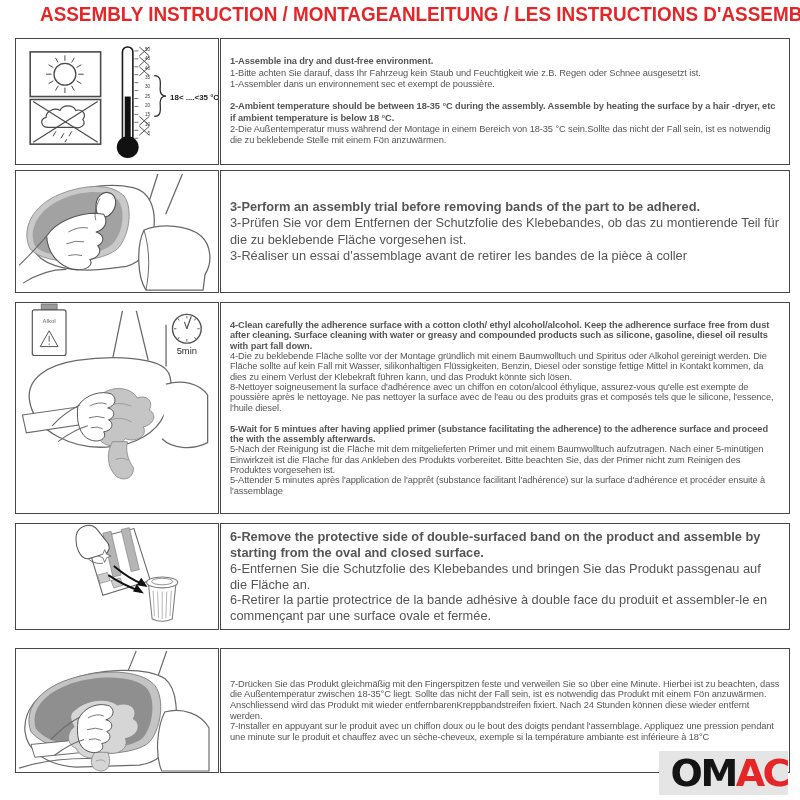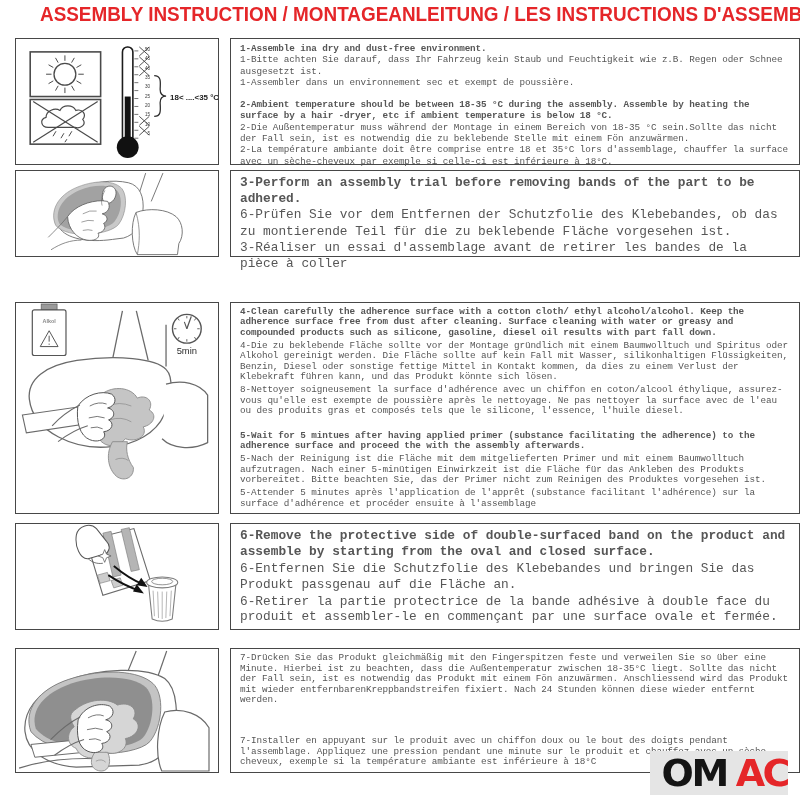--- a/index.html
+++ b/index.html
@@ -6,38 +6,38 @@
   .sheet{position:relative;width:800px;height:800px;background:#fff;overflow:hidden;
          font-family:"Liberation Sans",sans-serif;}
   .title{position:absolute;top:2px;left:0;width:800px;text-align:center;margin:0;
          font-size:21px;font-weight:700;color:#e52629;white-space:nowrap;
          transform:scaleX(0.90);transform-origin:center;letter-spacing:0px;}
   .row{position:absolute;left:0;width:800px;}
   .cell{position:absolute;top:0;height:100%;box-sizing:border-box;
         border:1.6px solid #474747;background:#fff;}
   .cell-img{left:15px;width:204px;}
   .cell-img svg{position:absolute;left:0;top:0;width:100%;height:100%;}
-  .cell-text{left:230px;width:570px;display:flex;flex-direction:column;
-             justify-content:space-between;padding:4px 9px;font-family:Liberation Mono, monospace;}
+  .cell-text{left:220px;width:570px;display:flex;flex-direction:column;
+             justify-content:center;padding:4px 9px;}
   .cell-text p{margin:0;color:#565656;}
   .r-sm .cell-text p{font-size:9.3px;line-height:11.3px;letter-spacing:-0.1px;}
   .r3 .cell-text p{line-height:10.3px;}
   .r5 .cell-text p{line-height:10.55px;}
   .r-lg .cell-text p{font-size:12.8px;line-height:16.2px;}
   .r4 .cell-text p{line-height:15.7px;}
   .b{font-weight:700;color:#232323;}
   .gap{margin-top:11px !important;}
   .thermo-scale{position:absolute;left:124px;top:6px;width:10px;text-align:right;
                 font-size:4.6px;line-height:9.35px;color:#3a3a3a;white-space:pre-line;}
   .logo{position:absolute;top:751px;right:12px;height:44px;background:#e5e5e5;
         padding-left:12px;display:flex;align-items:center;
         font-family:"DejaVu Sans",sans-serif;font-weight:800;font-size:38px;
         letter-spacing:-2.5px;line-height:44px;}
   .logo .lb{color:#141414;}
-  .logo .lr{color:#e52629;padding-left:9px;}
+  .logo .lr{color:#e52629;}
   svg text{font-family:"Liberation Sans",sans-serif;}
 </style>
 </head>
 <body>
 
 <div class="sheet">
 
   <h1 class="title">ASSEMBLY INSTRUCTION / MONTAGEANLEITUNG / LES INSTRUCTIONS D'ASSEMBLAGE</h1>
 
   <section class="row r-sm" style="top:38px;height:127px;">
@@ -122,25 +122,24 @@
 15
 10
 5</div>
     </div>
     <div class="cell cell-text">
       <p class="b">1-Assemble ina dry and dust-free environment.</p>
       <p>1-Bitte achten Sie darauf, dass Ihr Fahrzeug kein Staub und Feuchtigkeit wie z.B. Regen oder Schnee ausgesetzt ist.</p>
       <p>1-Assembler dans un environnement sec et exempt de poussière.</p>
       <p class="b gap">2-Ambient temperature should be between 18-35 °C  during the assembly. Assemble by heating the surface by a hair -dryer, etc if ambient temperature is below 18 °C.</p>
       <p>2-Die Außentemperatur muss während der Montage in einem Bereich von 18-35 °C  sein.Sollte das nicht der Fall sein, ist es notwendig die zu beklebende Stelle mit einem Fön anzuwärmen.</p>
-      <p>2-La température ambiante doit être comprise entre 18 et 35°C lors d'assemblage, chauffer la surface avec un sèche-cheveux par exemple si celle-ci est inférieure à 18°C.</p>
-    </div>
-  </section>
-
-  <section class="row r-lg" style="top:170px;height:87px;">
+    </div>
+  </section>
+
+  <section class="row r-lg" style="top:170px;height:123px;">
     <div class="cell cell-img">
       <svg viewBox="0 0 203 123">
         <g stroke="#6a6a6a" stroke-width="1.3" fill="none">
           <path d="M143,3 L128,50"></path>
             <path d="M168,3 L151,44"></path>
           <path d="M118,17 C135,21 141,38 139,58 C137,78 128,92 111,97 L95,99 C60,104 28,98 18,82 C8,66 16,40 41,28 C66,15 96,12 118,17 Z" fill="#fff"></path>
           <path d="M129,60 C147,53 174,55 187,66 C197,75 199,93 191,105 L189,121 L131,121 C122,108 121,76 129,60 Z" fill="#fff"></path>
           <path d="M129,60 C136,84 134,104 131,121" stroke-width="1"></path>
         </g>
         <path d="M13,79 C4,60 14,35 45,23 C73,12 99,14 109,26 C117,37 115,62 104,77 C91,93 31,99 13,79 Z" fill="#c9c9c9" stroke="#8a8a8a" stroke-width="0.9"></path>
@@ -156,21 +155,21 @@
           </g>
         </g>
         <g stroke="#6a6a6a" stroke-width="1.1" fill="none">
           <path d="M2,96 C12,86 21,77 30,66"></path>
             <path d="M6,114 C20,105 34,100 50,100"></path>
         </g>
       </svg>
     </div>
     <div class="cell cell-text">
       <p class="b">3-Perform an assembly trial before removing bands of the part to be adhered.</p>
-      <p>6-Prüfen Sie vor dem Entfernen der Schutzfolie des Klebebandes, ob das zu montierende Teil für die zu beklebende Fläche vorgesehen ist.</p>
+      <p>3-Prüfen Sie vor dem Entfernen der Schutzfolie des Klebebandes, ob das zu montierende Teil für die zu beklebende Fläche vorgesehen ist.</p>
       <p>3-Réaliser un essai d'assemblage avant de retirer les bandes de la pièce à coller</p>
     </div>
   </section>
 
   <section class="row r-sm r3" style="top:302px;height:212px;">
     <div class="cell cell-img">
       <svg viewBox="0 0 203 212">
 
         <g>
           <rect x="25" y="1" width="16" height="6" fill="#9a9a9a" stroke="#666" stroke-width="0.8"></rect>

